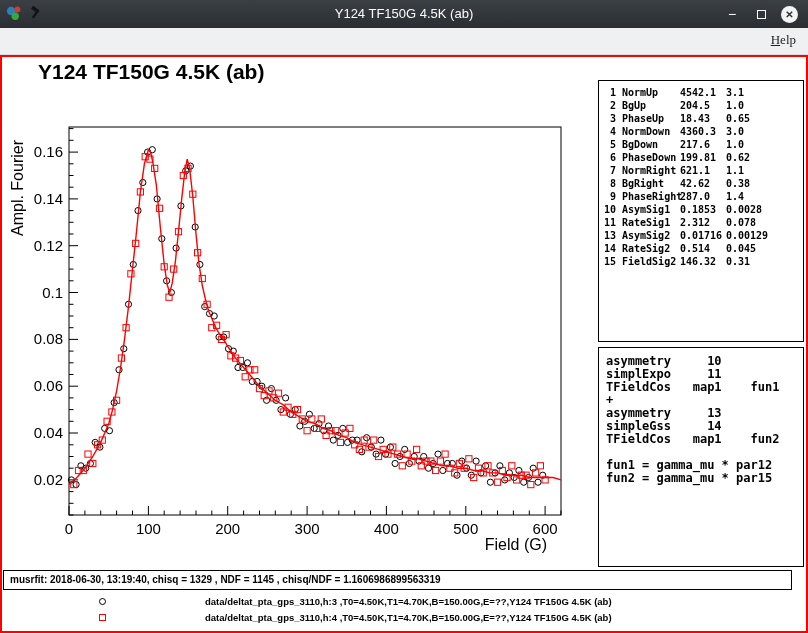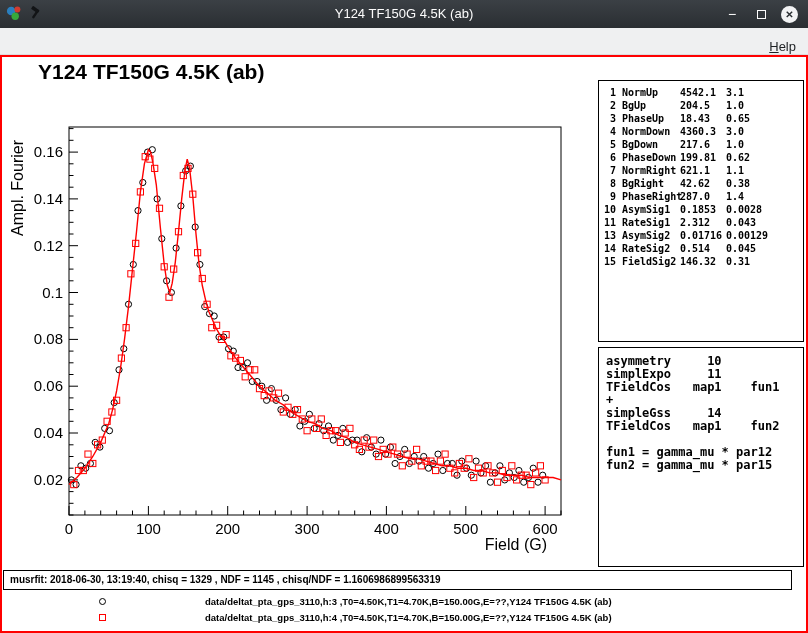--- a/index.html
+++ b/index.html
@@ -18,21 +18,21 @@
   .tb-btn { width: 18px; height: 18px; display: flex; align-items: center; justify-content: center;
     font-size: 14px; color: #fcfcfc; cursor: default; }
   .tb-btn.close { background: #f2f3f4; color: #2a2e32; border-radius: 50%; width: 17px; height: 17px;
     font-size: 10px; font-weight: bold; }
   .max-box { width: 9px; height: 9px; border: 1.5px solid #fcfcfc; display: inline-block; }
 
   
   .menubar { position: absolute; left: 0; top: 28px; width: 808px; height: 27px;
     background: #eff0f1; border-bottom: 1px solid #dcdddf; font-size: 13px; color: #1d2023; }
   .menu-left { position: absolute; left: 3px; top: 0; height: 26px; display: flex; align-items: center; }
-  .menu-right { position: absolute; right: 3px; top: 0; height: 30px; display: flex; align-items: flex-end; }
+  .menu-right { position: absolute; right: 3px; top: 0; height: 30px; display: flex; align-items: flex-start; font-family: Liberation Serif, serif; }
   .menu-item { padding: 4px 9px; }
   .menu-item u { text-decoration: underline; }
 
   
   .canvas { position: absolute; left: 0; top: 55px; width: 808px; height: 578px;
     background: #fff; border: 2px solid #ff0000; }
   .canvas-title { position: absolute; left: 36px; top: 3px; font-size: 21px; font-weight: bold; color: #000; }
   svg.plot { position: absolute; left: 0; top: 53px; }
   svg.plot text { font-family: "Liberation Sans", sans-serif; fill: #000; }
 
@@ -406,31 +406,32 @@
         <div class="prow"><span class="pn">1</span><span class="pname">NormUp</span><span class="pval">4542.1</span><span class="perr">3.1</span></div>
         <div class="prow"><span class="pn">2</span><span class="pname">BgUp</span><span class="pval">204.5</span><span class="perr">1.0</span></div>
         <div class="prow"><span class="pn">3</span><span class="pname">PhaseUp</span><span class="pval">18.43</span><span class="perr">0.65</span></div>
         <div class="prow"><span class="pn">4</span><span class="pname">NormDown</span><span class="pval">4360.3</span><span class="perr">3.0</span></div>
         <div class="prow"><span class="pn">5</span><span class="pname">BgDown</span><span class="pval">217.6</span><span class="perr">1.0</span></div>
         <div class="prow"><span class="pn">6</span><span class="pname">PhaseDown</span><span class="pval">199.81</span><span class="perr">0.62</span></div>
         <div class="prow"><span class="pn">7</span><span class="pname">NormRight</span><span class="pval">621.1</span><span class="perr">1.1</span></div>
         <div class="prow"><span class="pn">8</span><span class="pname">BgRight</span><span class="pval">42.62</span><span class="perr">0.38</span></div>
         <div class="prow"><span class="pn">9</span><span class="pname">PhaseRight</span><span class="pval">287.0</span><span class="perr">1.4</span></div>
         <div class="prow"><span class="pn">10</span><span class="pname">AsymSig1</span><span class="pval">0.1853</span><span class="perr">0.0028</span></div>
-        <div class="prow"><span class="pn">11</span><span class="pname">RateSig1</span><span class="pval">2.312</span><span class="perr">0.043</span></div>
+        <div class="prow"><span class="pn">11</span><span class="pname">RateSig1</span><span class="pval">2.312</span><span class="perr">0.078</span></div>
         <div class="prow"><span class="pn">13</span><span class="pname">AsymSig2</span><span class="pval">0.01716</span><span class="perr">0.00129</span></div>
         <div class="prow"><span class="pn">14</span><span class="pname">RateSig2</span><span class="pval">0.514</span><span class="perr">0.045</span></div>
         <div class="prow"><span class="pn">15</span><span class="pname">FieldSig2</span><span class="pval">146.32</span><span class="perr">0.31</span></div>
       </div>
 
     <div class="theory-box">
         <div class="tline">asymmetry     10</div>
         <div class="tline">simplExpo     11</div>
         <div class="tline">TFieldCos   map1    fun1</div>
         <div class="tline">+</div>
+        <div class="tline">asymmetry     13</div>
         <div class="tline">simpleGss     14</div>
         <div class="tline">TFieldCos   map1    fun2</div>
         <div class="tline"> </div>
         <div class="tline">fun1 = gamma_mu * par12</div>
         <div class="tline">fun2 = gamma_mu * par15</div>
       </div>
 
     <div class="status-box">
       <span>musrfit: 2018-06-30, 13:19:40, chisq = 1329 , NDF = 1145 , chisq/NDF = 1.1606986899563319</span>
     </div>

